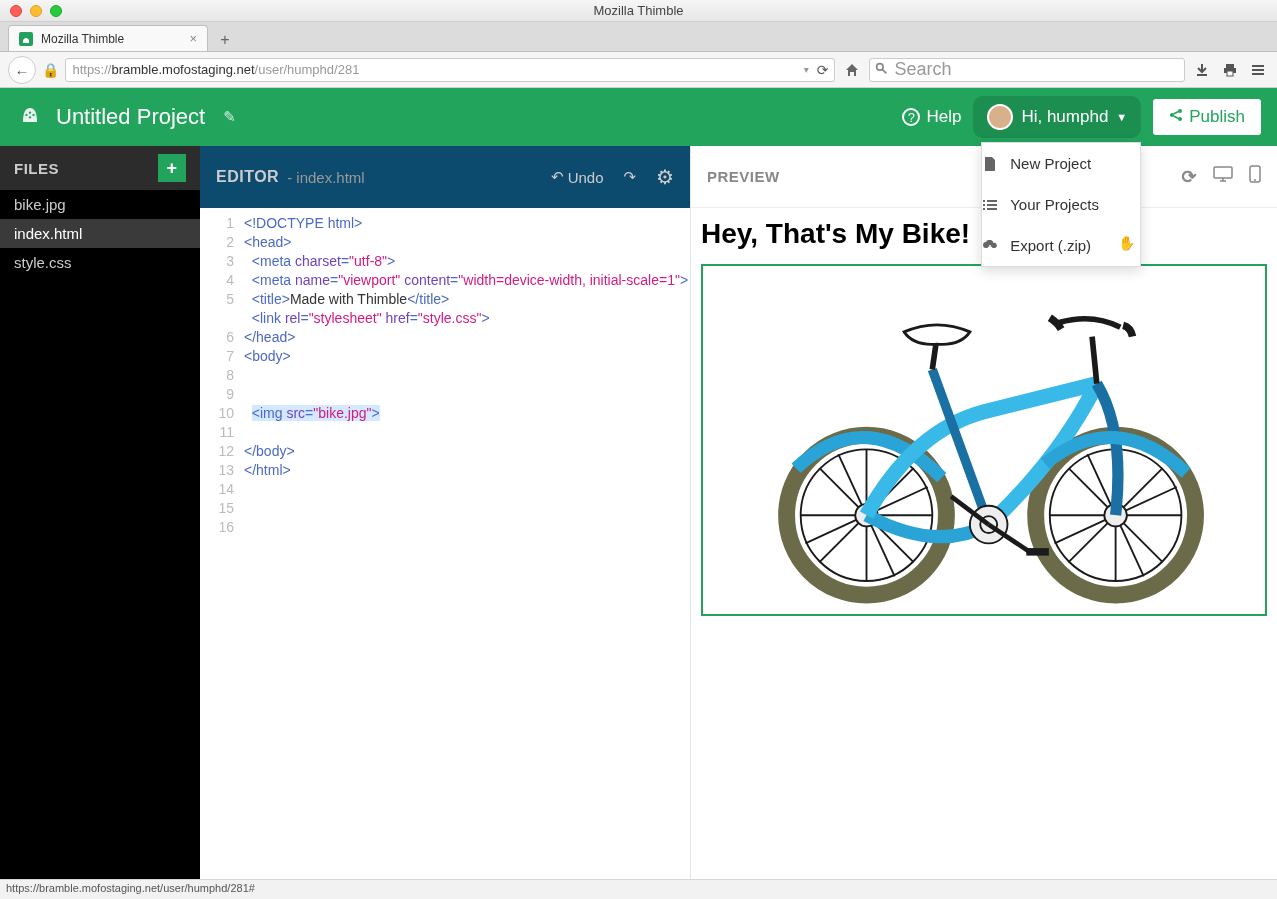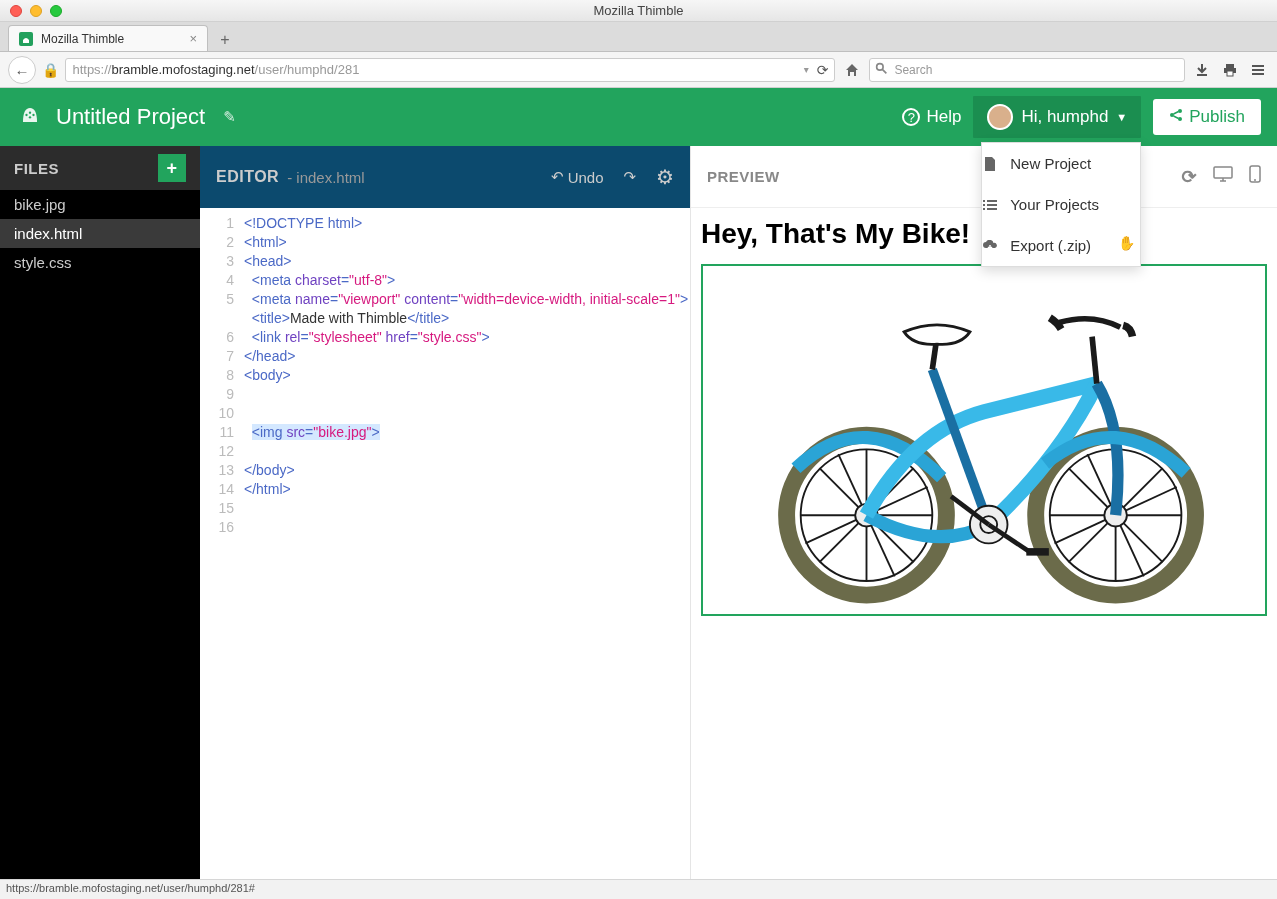--- a/index.html
+++ b/index.html
@@ -20,32 +20,32 @@
 .tab .favicon { width: 14px; height: 14px; background: #23a05d; border-radius: 2px; display: flex; align-items: center; justify-content: center; }
 .tab .close { color: #888; font-size: 13px; cursor: pointer; }
 .newtab { width: 26px; height: 22px; display: flex; align-items: center; justify-content: center; color: #666; font-size: 16px; margin-left: 4px; cursor: pointer; }
 
 
 .urlbar { height: 36px; background: #f5f5f5; border-bottom: 1px solid #d0d0d0; display: flex; align-items: center; padding: 0 8px; gap: 6px; }
 .circbtn { width: 28px; height: 28px; border: 1px solid #ccc; border-radius: 50%; display: flex; align-items: center; justify-content: center; color: #555; background: #fff; cursor: pointer; font-size: 15px; }
 .lock { color: #2a2; font-size: 14px; }
 .url-input { flex: 0 0 770px; height: 24px; border: 1px solid #ccc; border-radius: 3px; padding: 0 6px; font-size: 13px; color: #666; background: #fff; display: flex; align-items: center; }
 .url-input .dom { color: #333; }
-.searchbox { flex: 1; height: 24px; border: 1px solid #ccc; border-radius: 3px; padding: 0 6px 0 24px; font-size: 12px; color: #888; background: #fff; display: flex; align-items: center; position: relative; }
+.searchbox { flex: 1; height: 24px; border: 1px solid #ccc; border-radius: 3px; padding: 0 6px 0 24px; font-size: 18px; color: #888; background: #fff; display: flex; align-items: center; position: relative; }
 .searchbox .sicon { position: absolute; left: 5px; color: #888; }
 .iconbtn { width: 22px; height: 22px; color: #555; display: flex; align-items: center; justify-content: center; cursor: pointer; font-size: 16px; }
 
 
 .thimble-top { height: 58px; background: #22a45d; display: flex; align-items: center; padding: 0 16px; color: #fff; gap: 12px; }
 .thimble-logo { width: 28px; height: 28px; }
 .project-title { font-size: 22px; font-weight: 300; }
 .pencil { opacity: .8; font-size: 15px; margin-left: 6px; cursor: pointer; }
 .spacer { flex: 1; }
 .help { display: flex; align-items: center; gap: 6px; font-size: 17px; cursor: pointer; }
-.user-pill { display: flex; align-items: center; gap: 8px; background: #1b8e50; padding: 8px 14px; border-radius: 1px; cursor: pointer; position: relative; font-size: 17px; }
+.user-pill { display: flex; align-items: center; gap: 8px; background: #1b8e50; padding: 8px 14px; border-radius: 10px; cursor: pointer; position: relative; font-size: 17px; }
 .avatar { width: 26px; height: 26px; border-radius: 50%; background: #d9b08c; border: 2px solid #fff; }
 .publish-btn { background: #fff; color: #22a45d; border-radius: 3px; padding: 8px 16px; display: flex; align-items: flex-end; gap: 6px; font-size: 17px; cursor: pointer; }
 
 
 .user-menu { position: absolute; top: 46px; right: 0; width: 160px; background: #fff; border: 1px solid #ddd; box-shadow: 0 4px 12px rgba(0,0,0,.15); color: #333; font-size: 15px; z-index: 100; }
 .user-menu .mi { display: flex; align-items: center; gap: 12px; padding: 12px 0; cursor: pointer; }
 .mi-ico { width: 16px; color: #666; font-size: 14px; display: flex; justify-content: center; }
 
 
 .workspace { display: flex; height: calc(899px - 22px - 30px - 36px - 58px - 20px); }
@@ -259,21 +259,20 @@
         <div>10</div>
         <div>11</div>
         <div>12</div>
         <div>13</div>
         <div>14</div>
         <div>15</div>
         <div>16</div>
       </div>
       <div class="code">
         <div class="ln"><span class="t-tag">&lt;!DOCTYPE html&gt;</span></div>
-        <div class="ln"><span class="t-tag">&lt;html&gt;</span></div>
         <div class="ln"><span class="t-tag">&lt;head&gt;</span></div>
         <div class="ln">  <span class="t-tag">&lt;<span>meta</span></span> <span class="t-attr">charset</span><span class="t-tag">=</span><span class="t-str">"utf-8"</span><span class="t-tag">&gt;</span></div>
         <div class="ln wrap">  <span class="t-tag">&lt;<span>meta</span></span> <span class="t-attr">name</span><span class="t-tag">=</span><span class="t-str">"viewport"</span> <span class="t-attr">content</span><span class="t-tag">=</span><span class="t-str">"width=device-width, initial-scale=1"</span><span class="t-tag">&gt;</span></div>
         <div class="ln">  <span class="t-tag">&lt;title&gt;</span><span class="t-txt">Made with Thimble</span><span class="t-tag">&lt;/title&gt;</span></div>
         <div class="ln">  <span class="t-tag">&lt;<span>link</span></span> <span class="t-attr">rel</span><span class="t-tag">=</span><span class="t-str">"stylesheet"</span> <span class="t-attr">href</span><span class="t-tag">=</span><span class="t-str">"style.css"</span><span class="t-tag">&gt;</span></div>
         <div class="ln"><span class="t-tag">&lt;/head&gt;</span></div>
         <div class="ln"><span class="t-tag">&lt;body&gt;</span></div>
         <div class="ln"></div>
         <div class="ln"></div>
         <div class="ln">  <span class="hl"><span class="t-tag">&lt;<span>img</span></span> <span class="t-attr">src</span><span class="t-tag">=</span><span class="t-str">"bike.jpg"</span><span class="t-tag">&gt;</span></span></div>

